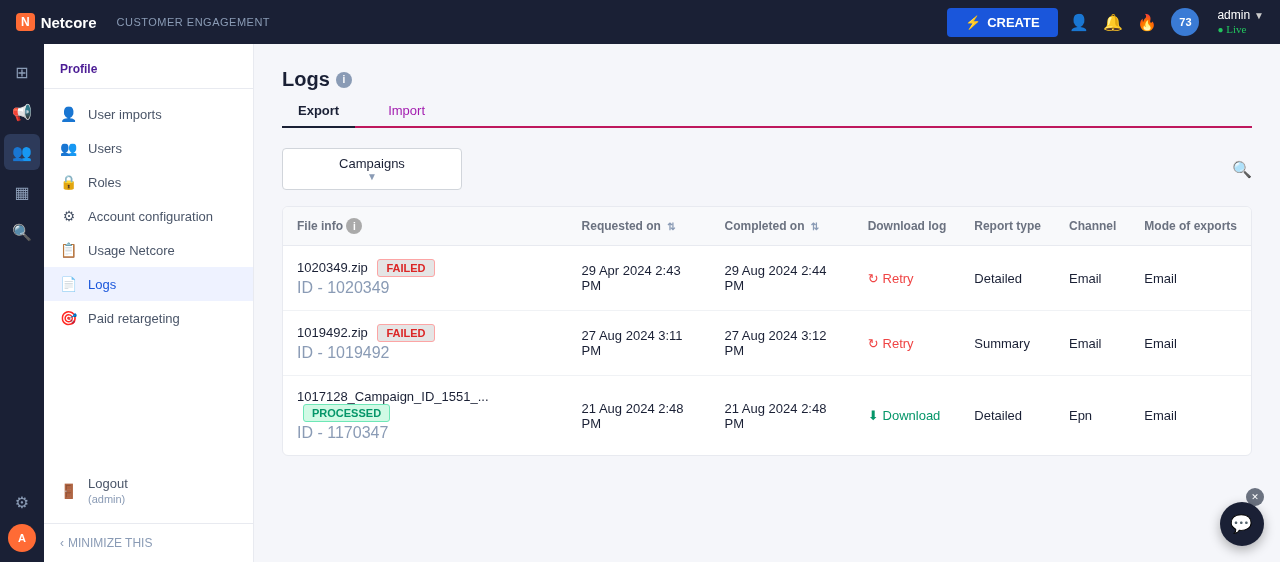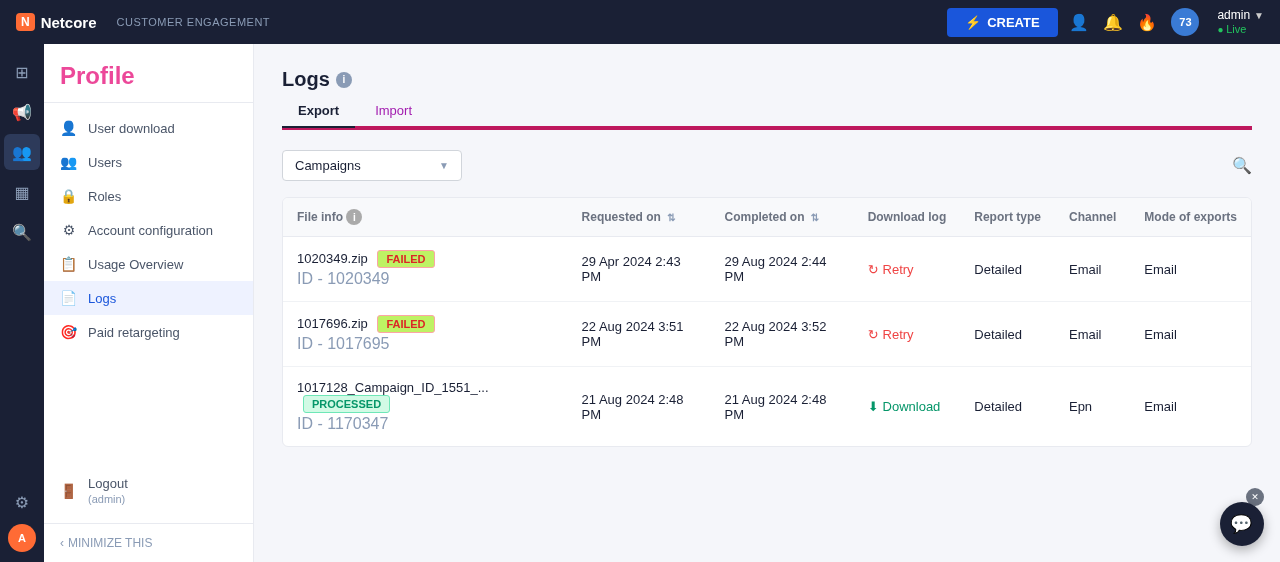--- a/index.html
+++ b/index.html
@@ -27,80 +27,80 @@
     .nav-spacer { flex: 1; }
     .create-btn {
       background: #1a56db; color: #fff; border: none; border-radius: 4px; padding: 7px 18px; font-size: 13px; font-weight: 600; cursor: pointer; display: flex; align-items: center; gap: 6px;
     }
     .create-btn .bolt { color: #ffd700; }
     .nav-icons { display: flex; align-items: center; gap: 14px; }
     .nav-icon { color: #8a9bb5; font-size: 16px; cursor: pointer; }
     .nav-icon.fire { color: #ff6b35; }
     .avatar-circle { width: 28px; height: 28px; border-radius: 50%; background: #3a7bd5; color: white; display: flex; align-items: center; justify-content: center; font-size: 11px; font-weight: 700; }
     .admin-info { color: #fff; font-size: 12px; justify-content: flex-end; }
-    .admin-info .live { color: #22c55e; font-size: 11px; }
+    .admin-info .live { color: #22c55e; font-size: 11px; font-family: Liberation Serif, serif; }
     .admin-arrow { color: #ccc; font-size: 10px; }
 
     
     .main-layout { display: flex; flex: 1; overflow: hidden; }
 
     
     .icon-rail {
       width: 44px; background: #1a2035; display: flex; flex-direction: column; align-items: center; padding: 10px 0; gap: 4px; flex-shrink: 0;
     }
     .rail-icon { width: 36px; height: 36px; display: flex; align-items: center; justify-content: center; border-radius: 6px; color: #8a9bb5; font-size: 16px; cursor: pointer; }
     .rail-icon.active { background: #2d3a5a; color: #fff; }
     .rail-icon.bottom { margin-top: auto; }
     .rail-icon.gear { color: #8a9bb5; }
     .rail-icon.avatar-small { background: #ff6b35; color: white; border-radius: 50%; width: 28px; height: 28px; font-size: 11px; font-weight: 700; }
 
     
     .sidebar {
       width: 210px; background: #fff; border-right: 1px solid #e8eaf0; display: flex; flex-direction: column; overflow-y: auto; flex-shrink: 0;
     }
-    .sidebar-title { font-size: 24px; font-weight: 700; padding: 18px 16px 12px; color: #ec4899; border-bottom: 1px solid #e8eaf0; }
+    .sidebar-title { font-size: 12px; font-weight: 700; padding: 18px 16px 12px; color: #4c1d95; border-bottom: 1px solid #e8eaf0; }
     .sidebar-nav { display: flex; flex-direction: column; padding: 8px 0; flex: 1; }
     .sidebar-item {
       display: flex; align-items: center; gap: 10px; padding: 9px 16px; cursor: pointer; color: #4a5568; font-size: 13px; border-radius: 0;
     }
     .sidebar-item.active { color: #1a56db; background: #eef2ff; font-weight: 500; }
     .sidebar-item .si-icon { font-size: 14px; width: 18px; text-align: center; }
     .sidebar-bottom { padding: 12px 16px; border-top: 1px solid #e8eaf0; }
     .minimize-btn { font-size: 12px; color: #8a9bb5; cursor: pointer; display: flex; align-items: center; gap: 4px; }
 
     
     .content { flex: 1; overflow-y: auto; background: #f5f6fa; padding: 24px 28px; }
     .page-header { margin-bottom: 4px; }
     .page-title { font-size: 20px; font-weight: 700; color: #1a2035; display: flex; align-items: center; gap: 6px; }
     .info-icon { width: 16px; height: 16px; border-radius: 50%; background: #8a9bb5; color: white; font-size: 10px; display: inline-flex; align-items: center; justify-content: center; cursor: pointer; flex-shrink: 0; }
     .page-subtitle { color: #8a9bb5; font-size: 13px; margin-top: 4px; margin-bottom: 16px; }
 
     
-    .tabs { display: flex; gap: 4px; border-bottom: 4px solid #be185d; margin-bottom: 20px; }
+    .tabs { display: flex; gap: 17px; border-bottom: 2px solid #be185d; margin-bottom: 20px; }
     .tab { padding: 8px 16px; cursor: pointer; font-size: 13px; color: #a21caf; border-bottom: 2px solid transparent; margin-bottom: -2px; }
     .tab.active { color: #1a2035; font-weight: 600; border-bottom-color: #1a2035; }
 
     
     .filter-row { display: flex; align-items: center; justify-content: space-between; margin-bottom: 16px; }
     .dropdown-select {
-      display: flex; align-items: center; justify-content: space-between; background: #fff; border: 1px solid #d1d5db; border-radius: 4px; padding: 7px 12px; font-size: 13px; color: #1a2035; min-width: 180px; cursor: pointer;
+      display: flex; align-items: center; justify-content: space-between; background: #fff; border: 1px solid #d1d5db; border-radius: 4px; padding: 7px 12px; font-size: 13px; color: #1a2035; min-width: 180px; cursor: pointer; flex-direction: column;
     }
     .dropdown-arrow { color: #8a9bb5; font-size: 10px; }
     .search-icon-btn { color: #8a9bb5; cursor: pointer; font-size: 16px; }
 
     
     .table-container { background: #fff; border-radius: 6px; border: 1px solid #e8eaf0; overflow: hidden; }
     .table { width: 100%; border-collapse: collapse; }
     .table th { background: #f8f9fb; color: #6b7280; font-size: 12px; font-weight: 600; padding: 11px 14px; text-align: left; border-bottom: 1px solid #e8eaf0; white-space: nowrap; }
     .table td { padding: 13px 14px; border-bottom: 1px solid #f0f2f5; font-size: 13px; color: #1a2035; vertical-align: middle; }
     .table tr:last-child td { border-bottom: none; }
     .file-name { font-weight: 500; color: #1a2035; }
     .file-id { color: #8a9bb5; font-size: 16px; margin-top: 2px; }
     .badge { display: inline-block; padding: 2px 8px; border-radius: 3px; font-size: 11px; font-weight: 600; margin-left: 6px; }
-    .badge.failed { background: #bef264; color: #dc2626; border: 1px solid #fca5a5; }
+    .badge.failed { background: #e5e5e5; color: #dc2626; border: 1px solid #fca5a5; }
     .badge.processed { background: #d1fae5; color: #059669; border: 1px solid #6ee7b7; }
     .retry-btn { color: #ef4444; background: none; border: none; cursor: pointer; display: flex; align-items: center; gap: 4px; font-size: 13px; }
     .retry-icon { display: inline-block; }
     .download-btn { color: #059669; background: none; border: none; cursor: pointer; display: flex; align-items: center; gap: 4px; font-size: 13px; }
     .sort-icon { color: #8a9bb5; font-size: 10px; margin-left: 3px; }
 
     
     .chat-bubble {
       position: fixed; bottom: 16px; right: 16px; width: 44px; height: 44px; background: #1a2035; border-radius: 50%; display: flex; align-items: center; justify-content: center; cursor: pointer; color: white; font-size: 18px; box-shadow: 0 4px 12px rgba(0,0,0,0.3);
     }
@@ -152,37 +152,37 @@
     <div class="rail-icon">🔍</div>
     <div class="rail-icon bottom gear" style="margin-top:auto;">⚙</div>
     <div class="rail-icon avatar-small">A</div>
   </div>
 
   <div class="sidebar">
     <div class="sidebar-title">Profile</div>
     <nav class="sidebar-nav">
       <div class="sidebar-item">
         <span class="si-icon">👤</span>
-        <span>User download</span>
+        <span>User imports</span>
       </div>
       <div class="sidebar-item">
         <span class="si-icon">👥</span>
         <span>Users</span>
       </div>
       <div class="sidebar-item">
         <span class="si-icon">🔒</span>
         <span>Roles</span>
       </div>
       <div class="sidebar-item">
         <span class="si-icon">⚙</span>
         <span>Account configuration</span>
       </div>
       <div class="sidebar-item">
         <span class="si-icon">📋</span>
-        <span>Usage Overview</span>
+        <span>Usage Netcore</span>
       </div>
       <div class="sidebar-item active">
         <span class="si-icon">📄</span>
         <span>Logs</span>
       </div>
       <div class="sidebar-item">
         <span class="si-icon">🎯</span>
         <span>Paid retargeting</span>
       </div>
       <div class="sidebar-item" style="margin-top:auto;">
@@ -256,31 +256,31 @@
               <td>29 Aug 2024 2:44 PM</td>
               <td>
                 <button class="retry-btn"><span class="retry-icon">↻</span> Retry</button>
               </td>
               <td>Detailed</td>
               <td>Email</td>
               <td>Email</td>
             </tr>
             <tr>
               <td>
-    <div class="file-name">1017696.zip
+    <div class="file-name">1019492.zip
       <span class="badge failed">FAILED</span>
     </div>
-    <div class="file-id">ID - 1017695</div>
+    <div class="file-id">ID - 1019492</div>
   </td>
-              <td>22 Aug 2024 3:51 PM</td>
-              <td>22 Aug 2024 3:52 PM</td>
+              <td>27 Aug 2024 3:11 PM</td>
+              <td>27 Aug 2024 3:12 PM</td>
               <td>
                 <button class="retry-btn"><span class="retry-icon">↻</span> Retry</button>
               </td>
-              <td>Detailed</td>
+              <td>Summary</td>
               <td>Email</td>
               <td>Email</td>
             </tr>
             <tr>
               <td>
     <div class="file-name">1017128_Campaign_ID_1551_...
       <span class="badge processed">PROCESSED</span>
     </div>
     <div class="file-id">ID - 1170347</div>
   </td>

